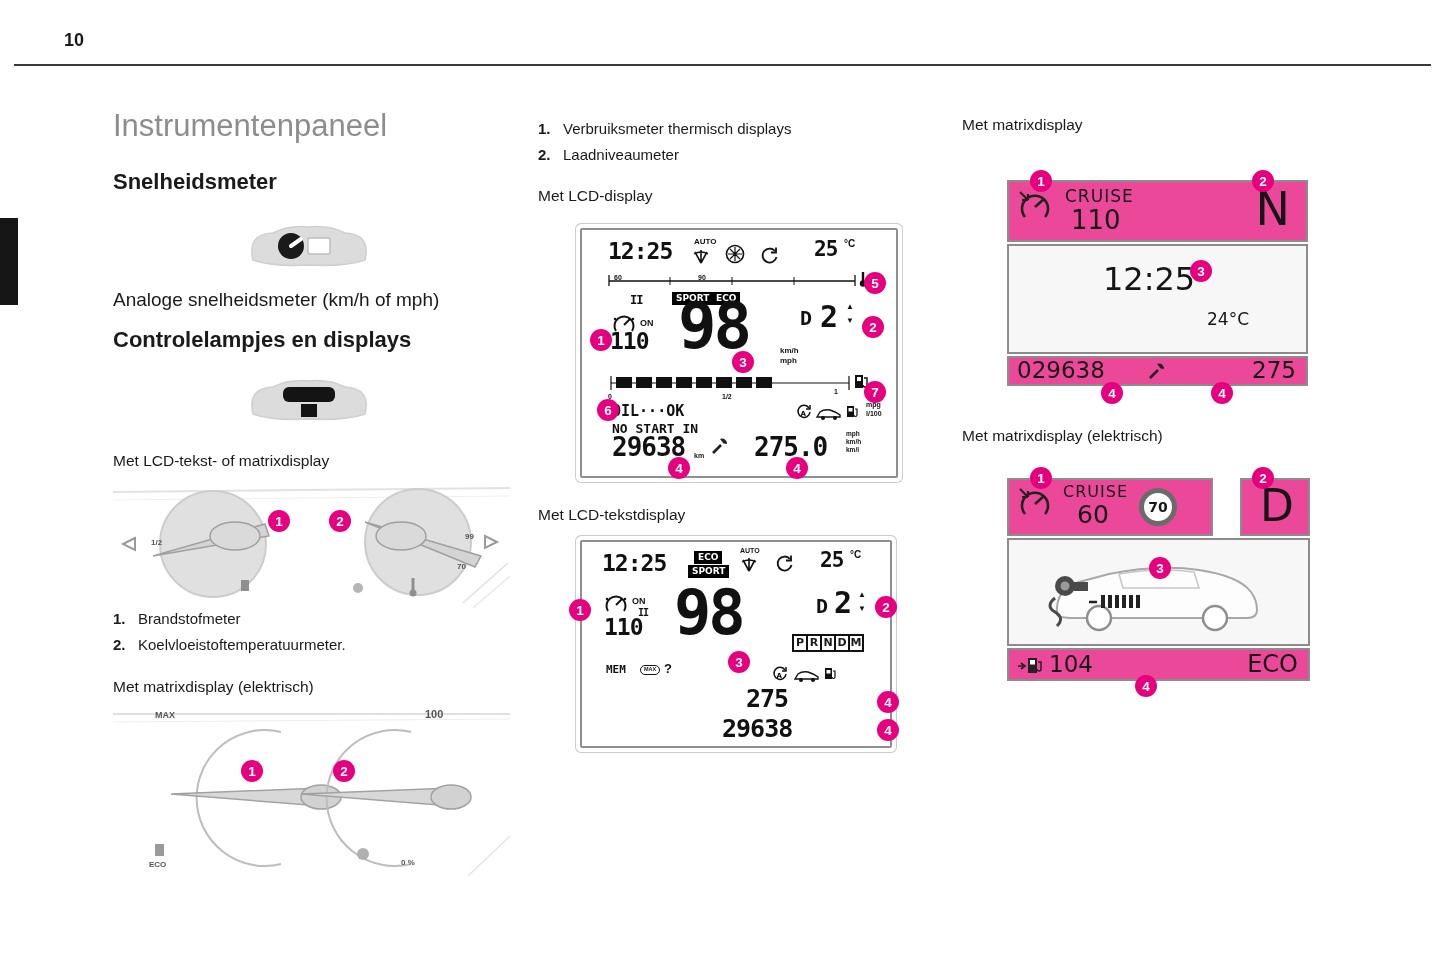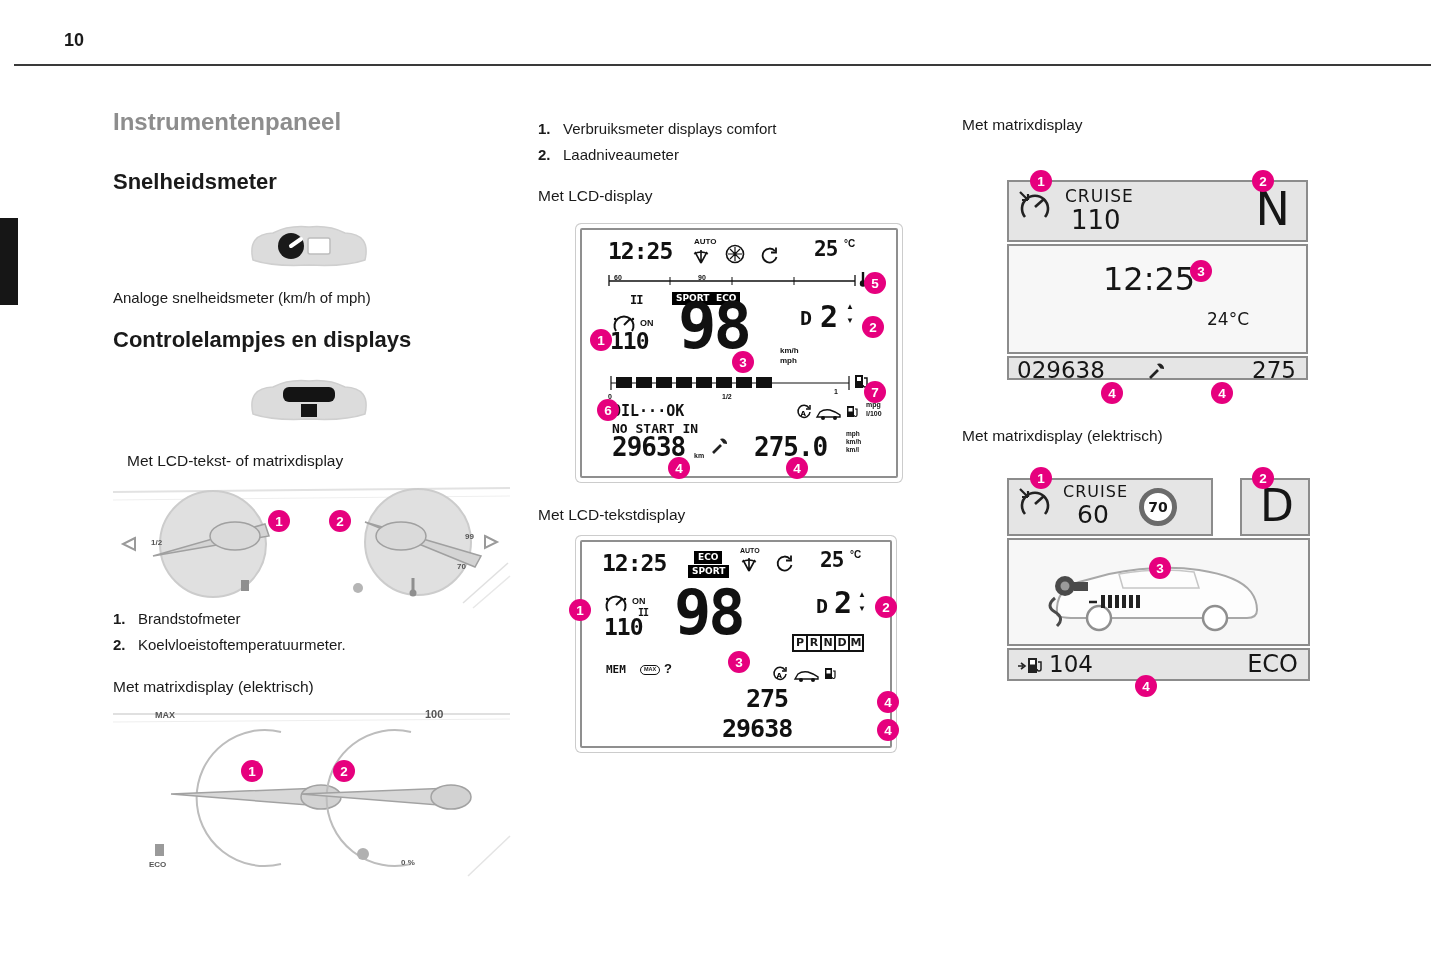--- a/index.html
+++ b/index.html
@@ -3,39 +3,39 @@
 <meta charset="utf-8">
 <style>
   *{margin:0;padding:0;box-sizing:border-box}
   html,body{background:#ffffff}
   body{font-family:"Liberation Sans",sans-serif;color:#1a1a1a}
   .page{position:relative;width:1445px;height:964px;background:#fff;overflow:hidden}
   .p{position:absolute}
   .pagenum{position:absolute;left:64px;top:30px;font-size:18px;font-weight:bold}
   .toprule{position:absolute;left:14px;top:64px;width:1417px;border-top:2px solid #3a3a3a}
   .edge-tab{position:absolute;left:0;top:218px;width:18px;height:87px;background:#161616}
-  .title{position:absolute;font-size:24px;font-weight:700;color:#8d8d8d}
+  .title{position:absolute;font-size:31px;font-weight:400;color:#8d8d8d}
   .h2{position:absolute;font-size:22px;font-weight:bold}
   .h3{position:absolute;font-size:15.5px;font-weight:normal}
-  .caption{position:absolute;font-size:15px}
+  .caption{position:absolute;font-size:19px}
   .legend{position:absolute;font-size:15px}
   .legend .row{display:flex;gap:10px;margin-bottom:9px}
   .legend .num{font-weight:bold;min-width:15px}
   .badge{position:absolute;width:22px;height:22px;border-radius:50%;background:#e6007e;color:#fff;
          font-size:13.5px;font-weight:bold;display:flex;align-items:center;justify-content:center;
          z-index:6;font-family:"Liberation Sans",sans-serif}
   .lcd{font-family:"DejaVu Sans Mono",monospace;font-weight:bold;letter-spacing:-1px;color:#111;line-height:1}
   .lcd-box{position:absolute;border:2px solid #8f8f8f;background:#fff;border-radius:2px;
            box-shadow:0 0 0 4px #fff,0 0 0 5px #cccccc}
   .tag{position:absolute;background:#000;color:#fff;font-size:9px;font-weight:bold;padding:1px 4px;
        line-height:11px;font-family:"DejaVu Sans",sans-serif}
   .sm{position:absolute;font-weight:bold;color:#111}
   .tiny-label{position:absolute;font-size:8px;font-weight:bold;color:#555}
   .matrix{position:absolute}
-  .matrix-cell{position:absolute;left:0;width:100%;background:#e5e5e5;border:2px solid #8c8c8c;
+  .matrix-cell{position:absolute;left:0;width:100%;background:#ec4899;border:2px solid #8c8c8c;
                font-family:"DejaVu Sans",sans-serif;color:#161616}
   .mtext{position:absolute;line-height:1.1;color:#161616}
   .prndm{position:absolute;display:flex}
   .prndm span{display:inline-block;width:16px;height:18px;border:2px solid #111;margin-left:-2px;
               text-align:center;font-size:11px;font-weight:bold;line-height:14px;background:#fff;
               font-family:"DejaVu Sans",sans-serif}
   .limit-sign{position:absolute;width:38px;height:38px;border-radius:50%;border:5px solid #6b6b6b;
               background:#fff;display:flex;align-items:center;justify-content:center;
               font-size:14px;font-weight:bold}
   .max-oval{position:absolute;border:1.2px solid #111;border-radius:8px;font-size:5.5px;font-weight:bold;
@@ -67,21 +67,21 @@
   <div class="h2" style="left:113px;top:327px">Controlelampjes en displays</div>
 
   <div class="p" style="left:247px;top:374px;width:124px;height:48px">
     <svg width="124" height="48">
       <path d="M6 40 Q0 14 26 13 Q42 5 62 7 Q82 5 98 13 Q124 14 118 40 Q98 47 62 45 Q26 47 6 40 Z" fill="#dcdcdc" stroke="#cfcfcf" stroke-width="1.5"></path>
       <rect x="36" y="13" width="52" height="15" rx="6" fill="#141414"></rect>
       <rect x="54" y="30" width="16" height="13" fill="#141414"></rect>
     </svg>
   </div>
 
-  <div class="h3" style="left:127px;top:452px">Met LCD-tekst- of matrixdisplay</div>
+  <div class="h3" style="left:113px;top:452px">Met LCD-tekst- of matrixdisplay</div>
 
   <div class="p" style="left:113px;top:478px;width:397px;height:132px">
     <svg width="397" height="132">
       <line x1="0" y1="14" x2="397" y2="10" stroke="#e2e2e2" stroke-width="2"></line>
       <line x1="0" y1="22" x2="397" y2="18" stroke="#efefef" stroke-width="1"></line>
       <circle cx="100" cy="66" r="53" fill="#e0e0e0" stroke="#cccccc" stroke-width="2"></circle>
       <path d="M40 78 L152 46 L156 58 Z" fill="#d4d4d4" stroke="#a0a0a0" stroke-width="1.5"></path>
       <ellipse cx="122" cy="58" rx="25" ry="14" fill="#dadada" stroke="#a0a0a0" stroke-width="1.5"></ellipse>
       <circle cx="305" cy="64" r="53" fill="#e0e0e0" stroke="#cccccc" stroke-width="2"></circle>
       <path d="M252 44 L368 78 L362 89 Z" fill="#d4d4d4" stroke="#a0a0a0" stroke-width="1.5"></path>
@@ -133,21 +133,21 @@
     <span class="tiny-label" style="left:312px;top:2px;font-size:11px">100</span>
     <span class="tiny-label" style="left:36px;top:154px">ECO</span>
     <span class="tiny-label" style="left:288px;top:152px">0 %</span>
     <div class="badge" style="left:128px;top:54px">1</div>
     <div class="badge" style="left:220px;top:54px">2</div>
   </div>
 
   <div class="legend" style="left:538px;top:120px">
     <div class="row">
       <span class="num">1.</span>
-      <span>Verbruiksmeter displays comfort</span>
+      <span>Verbruiksmeter thermisch displays</span>
     </div>
     <div class="row">
       <span class="num">2.</span>
       <span>Laadniveaumeter</span>
     </div>
   </div>
 
   <div class="h3" style="left:538px;top:187px">Met LCD-display</div>
 
   <div class="lcd-box" style="left:580px;top:228px;width:318px;height:250px">
@@ -346,21 +346,21 @@
         <path d="M3 3 L11 11 M11 11 v-6 M11 11 h-6" stroke="#222" stroke-width="2.2" fill="none"></path>
       </svg>
       <span class="mtext" style="left:56px;top:5px;font-size:17px;letter-spacing:1px">CRUISE</span>
       <span class="mtext" style="left:62px;top:24px;font-size:26px">110</span>
       <span class="mtext" style="right:16px;top:2px;font-size:46px;font-weight:500">N</span>
     </div>
     <div class="matrix-cell" style="top:64px;height:110px;background:#f7f7f7">
       <span class="mtext" style="left:94px;top:16px;font-size:32px">12:25</span>
       <span class="mtext" style="left:198px;top:64px;font-size:17px">24°C</span>
     </div>
-    <div class="matrix-cell" style="top:176px;height:24px">
+    <div class="matrix-cell" style="top:176px;height:30px">
       <span class="mtext" style="left:8px;top:0;font-size:23px">029638</span>
       <svg class="p" style="left:138px;top:3px" width="20" height="20">
         <path d="M3 17 L11 9" stroke="#222" stroke-width="2.6"></path>
         <path d="M10 3 a5 5 0 0 1 7 5 l-3.5 -0.5 -1.5 -2 z" fill="#222"></path>
       </svg>
       <span class="mtext" style="right:10px;top:0;font-size:23px">275</span>
     </div>
     <div class="badge" style="left:23px;top:-10px">1</div>
     <div class="badge" style="left:245px;top:-10px">2</div>
     <div class="badge" style="left:183px;top:80px">3</div>

